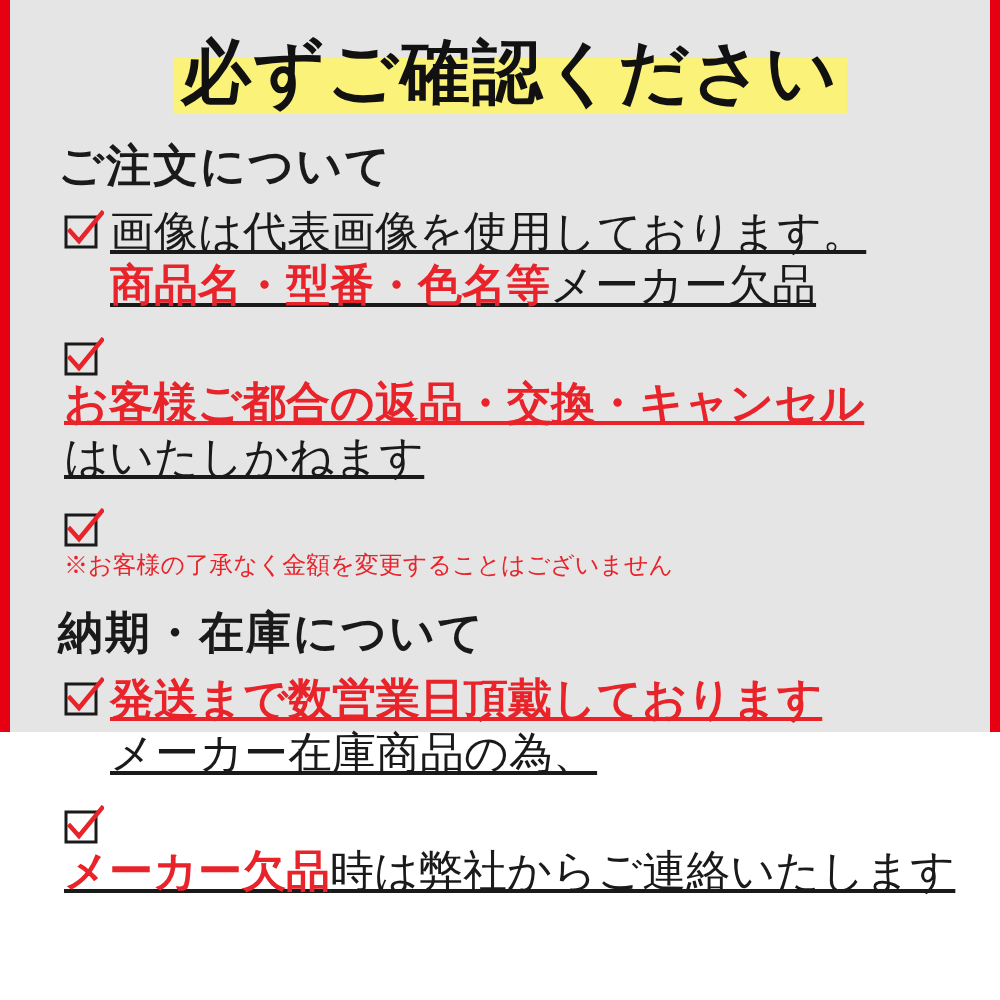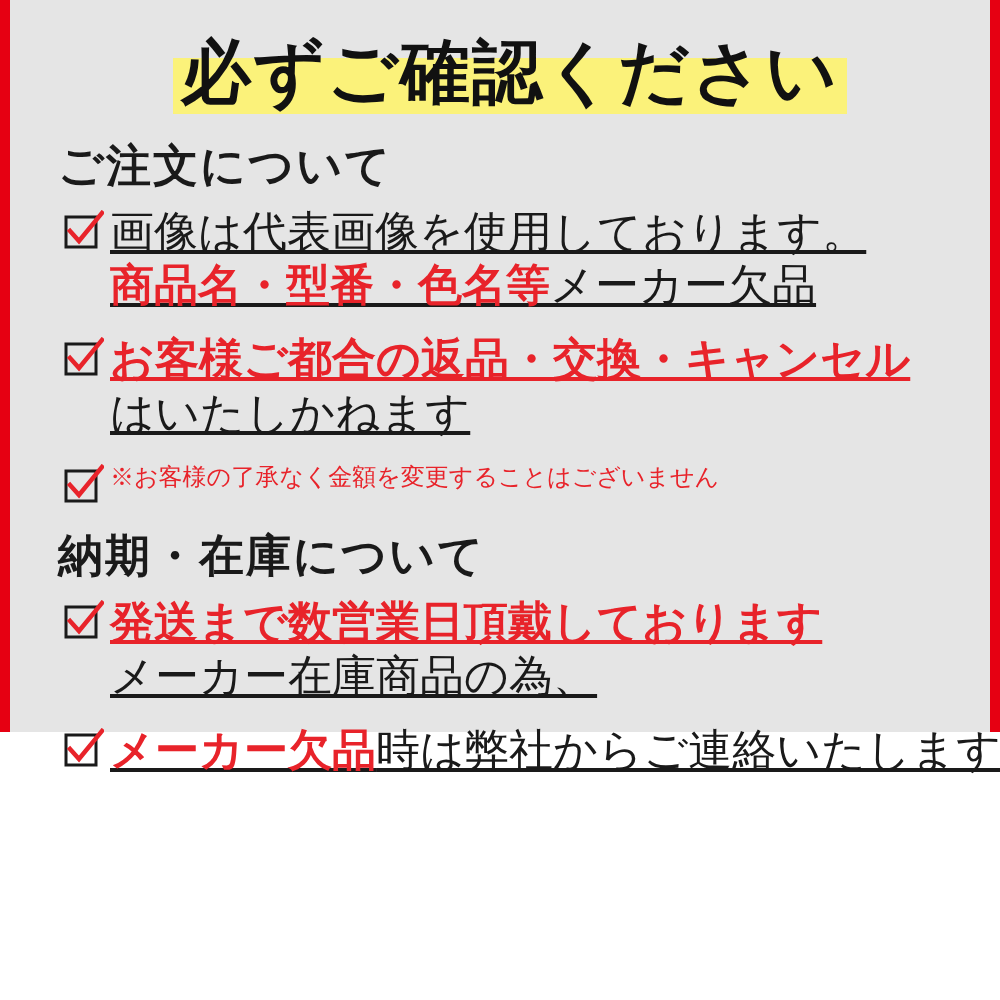--- a/index.html
+++ b/index.html
@@ -111,21 +111,21 @@
     color: #1a1a1a;
     font-weight: normal;
   }
   .note {
     font-size: 24px;
     color: #e8232a;
     line-height: 1.3;
     margin-top: 2px;
     white-space: nowrap;
   }
-  .gap-big { margin-top: 20px; }
+  .gap-big { margin-top: 20px; flex-direction: column; }
 </style>
 </head>
 <body>
 
 <div class="page">
   <div class="inner">
 
     <div class="title-wrap">
       <div class="title">
         <span class="hl"></span>

